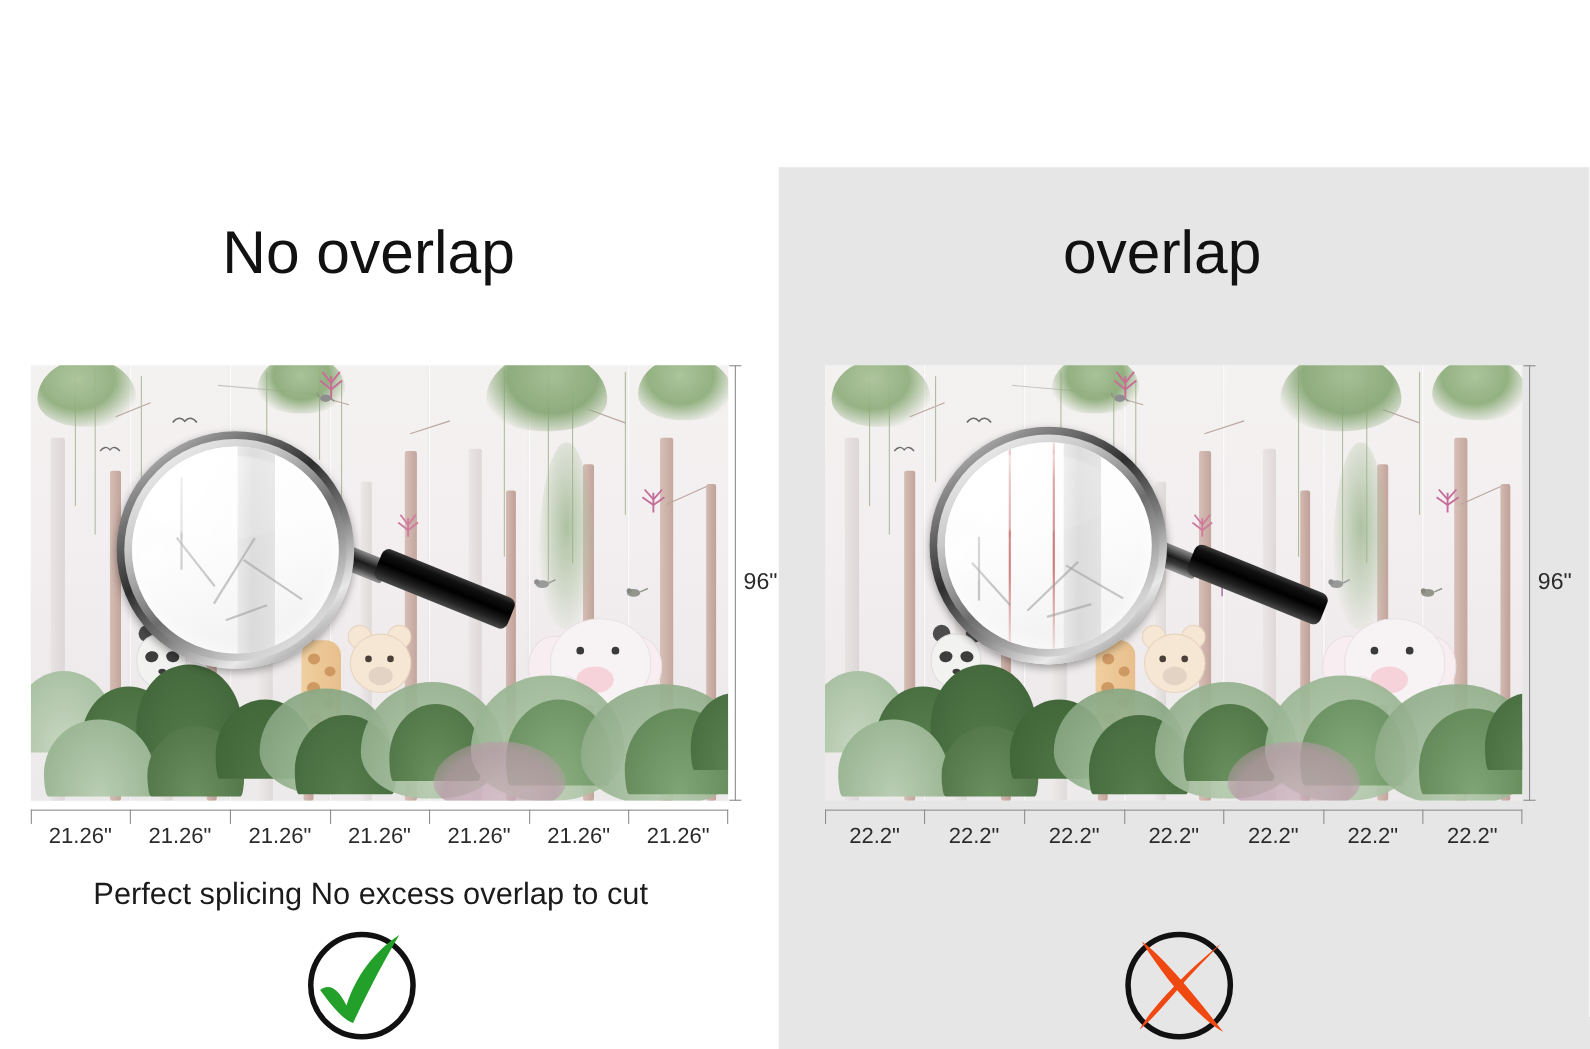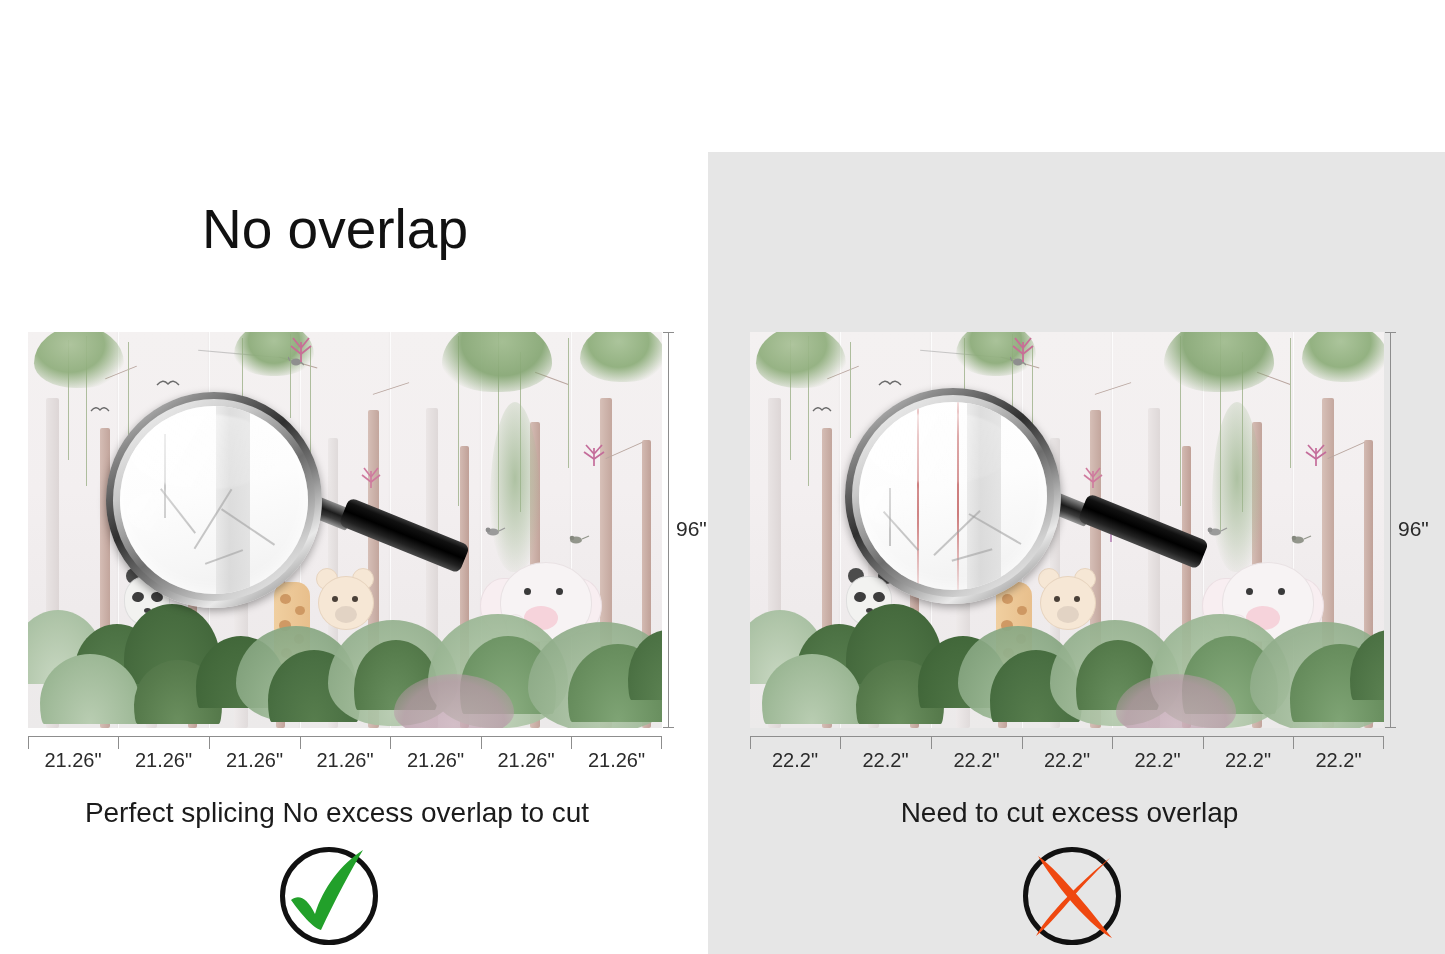--- a/index.html
+++ b/index.html
@@ -444,20 +444,21 @@
       <div class="verdict-mark">
         <div class="verdict-circle"></div>
         <svg class="verdict-svg" viewBox="0 0 104 104">
           <path d="M14 56 C22 50 30 54 38 70 C46 44 64 20 86 6 C74 26 58 56 44 86 C36 84 24 70 14 56 Z" fill="#22a02a"></path>
         </svg>
       </div>
     </div>
   </div>
 
   <div class="panel right">
+    <div class="panel-heading">overlap</div>
 
     <div class="mural-wrap">
       <div class="mural">
 
         <div class="seams">
           <div class="seam" style="left:90px"></div>
           <div class="seam" style="left:181px"></div>
           <div class="seam" style="left:272px"></div>
           <div class="seam" style="left:362px"></div>
           <div class="seam" style="left:453px"></div>
@@ -685,21 +686,20 @@
         <div class="ruler-label" style="left:0;width:90px;">22.2"</div>
         <div class="ruler-label" style="left:90px;width:91px;">22.2"</div>
         <div class="ruler-label" style="left:181px;width:91px;">22.2"</div>
         <div class="ruler-label" style="left:272px;width:90px;">22.2"</div>
         <div class="ruler-label" style="left:362px;width:91px;">22.2"</div>
         <div class="ruler-label" style="left:453px;width:90px;">22.2"</div>
         <div class="ruler-label" style="left:543px;width:91px;">22.2"</div>
       </div>
     </div>
 
-    <div class="caption">Need to cut excess overlap</div>
 
     <div class="verdict">
       <div class="verdict-mark">
         <div class="verdict-circle"></div>
         <svg class="verdict-svg" viewBox="0 0 104 104">
           <g fill="#ef4810">
             <path d="M18 12 C30 20 46 38 58 52 C70 66 84 84 92 94 C80 88 62 70 50 56 C38 42 24 22 18 12 Z"></path>
             <path d="M90 14 C80 24 64 40 52 54 C40 68 26 84 16 92 C22 80 38 62 52 48 C66 34 82 20 90 14 Z"></path>
           </g>
         </svg>

